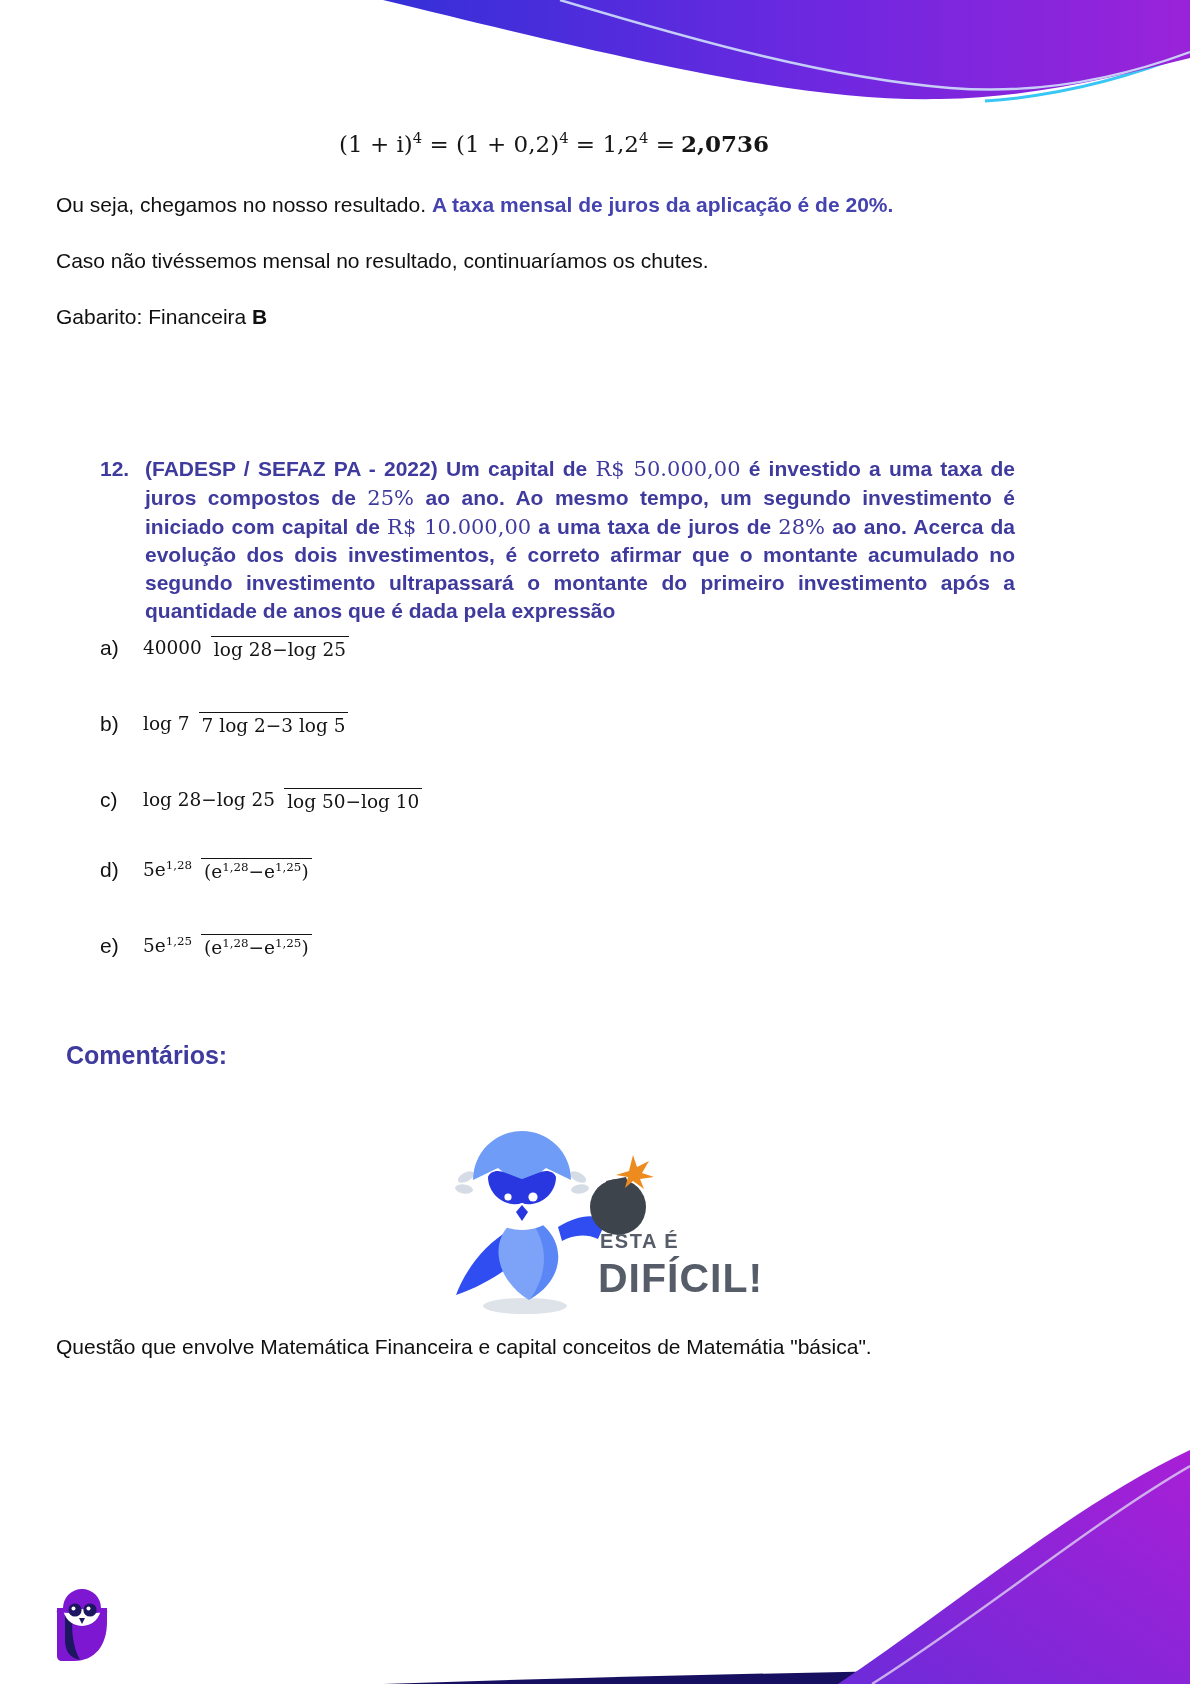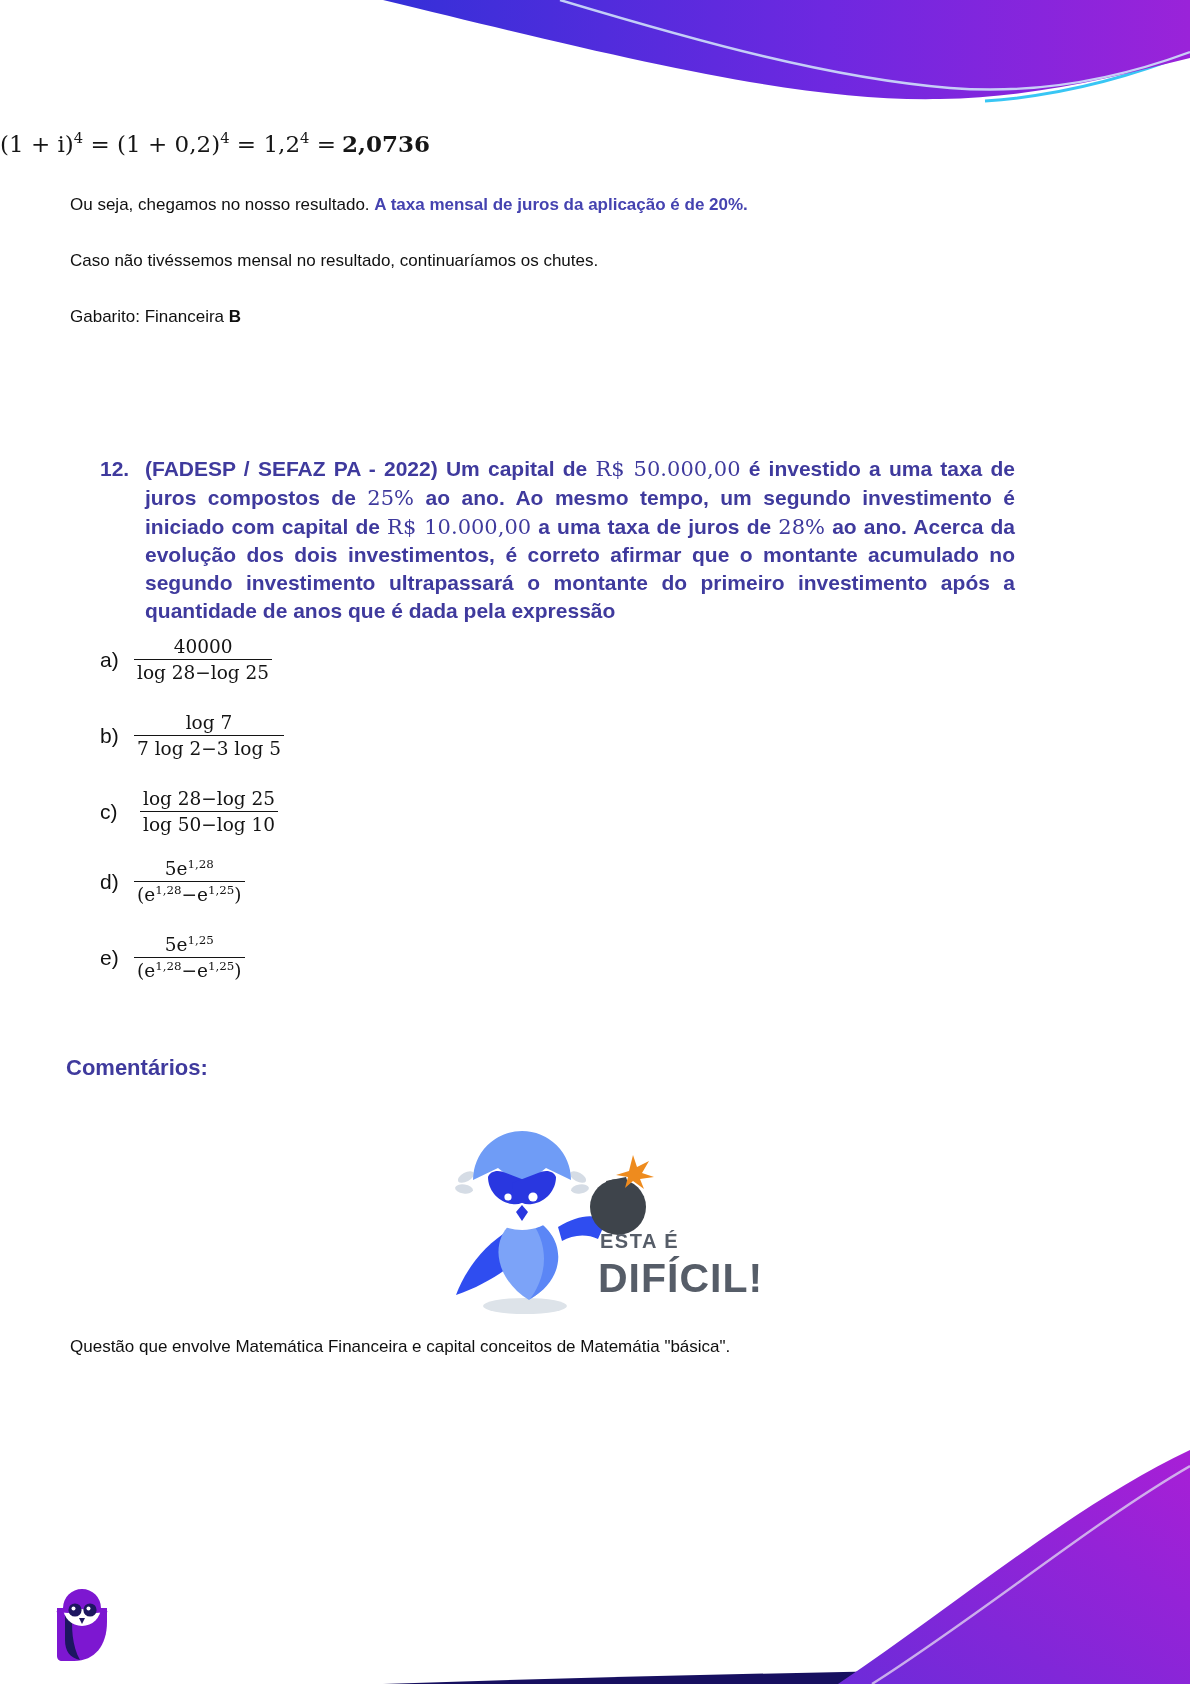--- a/index.html
+++ b/index.html
@@ -7,26 +7,26 @@
     width:1190px;height:1684px;position:relative;overflow:hidden;
     background:#ffffff;font-family:"Liberation Sans",sans-serif;color:#111;
   }
   .abs{position:absolute;}
   
   #header-wave{top:0;left:0;width:1190px;height:110px;}
   #footer-wave{bottom:0;left:0;width:1190px;height:240px;}
   
   .formula{
     top:130px;left:0;width:100%;box-sizing:border-box;padding-right:82px;
-    font-family:"DejaVu Serif",serif;font-size:23px;color:#161616;
+    text-align:center;font-family:"DejaVu Serif",serif;font-size:23px;color:#161616;
   }
   .formula sup,.frac sup{font-size:64%;line-height:0;}
   .formula .result{font-weight:bold;margin-left:6px;}
   
-  .para{left:70px;right:70px;font-size:17px;line-height:26px;color:#101010;}
+  .para{left:56px;right:70px;font-size:21px;line-height:26px;color:#101010;}
   .p-result{top:192px;}
   .p-fallback{top:248px;}
   .p-gabarito{top:304px;}
   .hl{color:#4543b0;font-weight:bold;}
   .bold{font-weight:bold;}
   
   .question{
     top:455px;left:100px;width:915px;display:flex;
     color:#3f3a9d;font-weight:bold;font-size:21px;line-height:27.8px;gap:12px;
   }
@@ -35,27 +35,27 @@
   .qmath{font-family:"DejaVu Serif",serif;font-weight:400;}
   
   .option{left:100px;display:flex;align-items:center;}
   .opt-a{top:636px;}
   .opt-b{top:712px;}
   .opt-c{top:788px;}
   .opt-d{top:858px;}
   .opt-e{top:934px;}
   .opt-label{font-size:21px;color:#111;width:26px;margin-right:8px;}
   .frac{
-    display:inline-flex;flex-direction:column;align-items:center;
+    display:inline-flex;flex-direction:row;align-items:center;
     font-family:"DejaVu Serif",serif;font-size:18.5px;color:#141414;text-align:center;
   }
   .frac .num{padding:0 9px 2px;}
   .frac .den{border-top:1.7px solid #141414;padding:2px 3px 0;}
   
-  .comments-heading{top:1041px;left:66px;font-size:22px;font-weight:bold;color:#3f3a9d;margin-top:14px;}
+  .comments-heading{top:1041px;left:66px;font-size:25px;font-weight:bold;color:#3f3a9d;}
   
   #mascot{top:1085px;left:430px;width:345px;height:232px;}
   
   .p-closing{top:1334px;}
   
   #brand-logo{top:1582px;left:52px;width:60px;height:80px;}
 </style>
 </head>
 <body>
 

